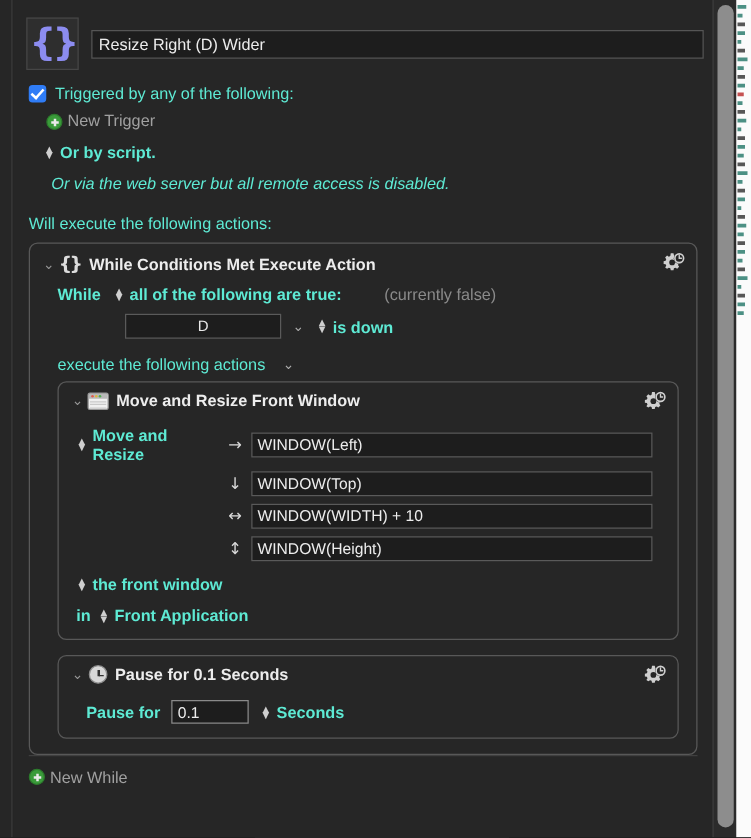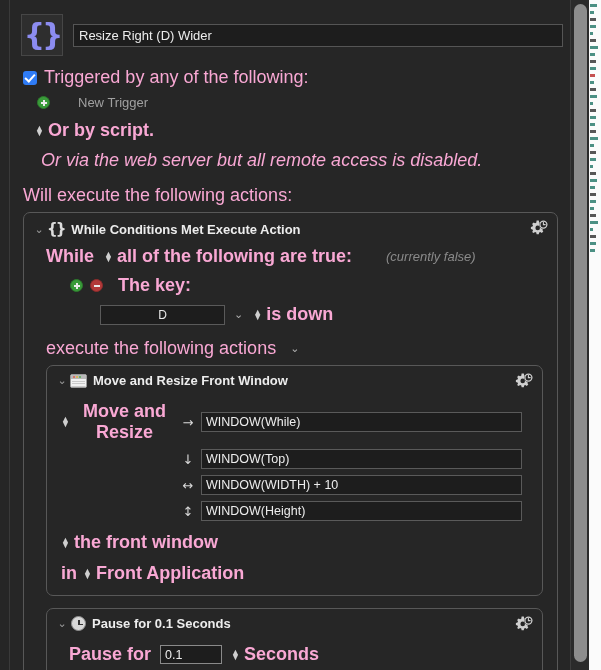--- a/index.html
+++ b/index.html
@@ -66,26 +66,26 @@
   .trig-row { display: flex; align-items: center; margin: 11px 0 0 12px; }
   .cb {
     width: 14px; height: 14px; flex: 0 0 14px; border-radius: 3px;
     background: #2f7cf6; position: relative; margin-right: 7px;
   }
   .cb::after {
     content: ""; position: absolute; left: 4px; top: 1px;
     width: 4px; height: 8px; border: solid #fff;
     border-width: 0 2px 2px 0; transform: rotate(42deg);
   }
-  .txt-white { color: #f9a8d4; font-size: 18px; text-align: center; }
+  .txt-white { color: #5eead4; font-size: 13px; }
   .txt-bold { font-weight: 700; }
   .txt-dim { color: #a0a0a0; font-size: 13px; }
-  .txt-dimmer { color: #8a8a8a; font-size: 13px; font-style: italic; }
-
-  .newtrig-row { display: flex; align-items: center; margin: 7px 0 0 26px; gap: 24px; }
+  .txt-dimmer { color: #8a8a8a; font-size: 13px; }
+
+  .newtrig-row { display: flex; align-items: flex-end; margin: 7px 0 0 26px; }
   .plus-circle {
     width: 13px; height: 13px; flex: 0 0 13px; border-radius: 50%;
     background: #3a9b3a; border: 1px solid #2c7a2c; position: relative;
     margin-right: 4px;
   }
   .plus-circle::before, .plus-circle::after {
     content: ""; position: absolute; background: #eaeaea;
   }
   .plus-circle::before { left: 2.5px; top: 5px; width: 6px; height: 2px; }
   .plus-circle::after  { left: 5px; top: 2.5px; width: 2px; height: 6px; }
@@ -278,25 +278,20 @@
       <div class="while-row">
         <span class="txt-white txt-bold">While</span>
         <span class="stepper" style="margin-left:10px">
             <i>▲</i>
             <i>▼</i>
           </span>
         <span class="txt-white txt-bold">all of the following are true:</span>
         <span class="txt-dimmer" style="margin-left:34px">(currently false)</span>
       </div>
 
-      <div class="cond-row">
-        <span class="plus-circle"></span>
-        <span class="minus-circle" style="margin-left:3px"></span>
-        <span class="txt-white txt-bold" style="margin-left:11px">The key:</span>
-      </div>
 
       <div class="key-row">
         <span class="key-field">D</span>
         <span class="chev">⌄</span>
         <span class="stepper">
             <i>▲</i>
             <i>▼</i>
           </span>
         <span class="txt-white txt-bold">is down</span>
       </div>
@@ -336,21 +331,21 @@
 
           <div class="mr-row">
             <span class="mr-label">
               <span class="stepper">
                   <i>▲</i>
                   <i>▼</i>
                 </span>
               <span class="txt-white txt-bold">Move and Resize</span>
             </span>
             <span class="mr-arrow">→</span>
-            <span class="mr-input">WINDOW(While)</span>
+            <span class="mr-input">WINDOW(Left)</span>
           </div>
 
           <div class="mr-row">
             <span class="mr-label"></span>
             <span class="mr-arrow">↓</span>
             <span class="mr-input">WINDOW(Top)</span>
           </div>
 
           <div class="mr-row">
             <span class="mr-label"></span>

